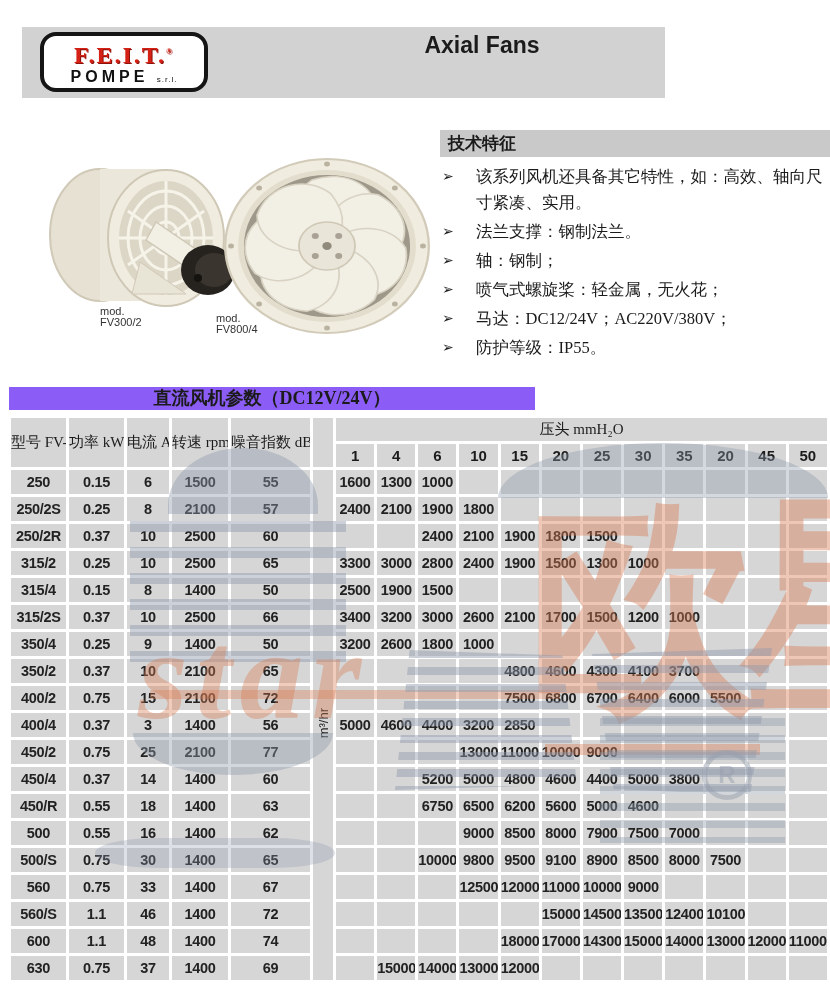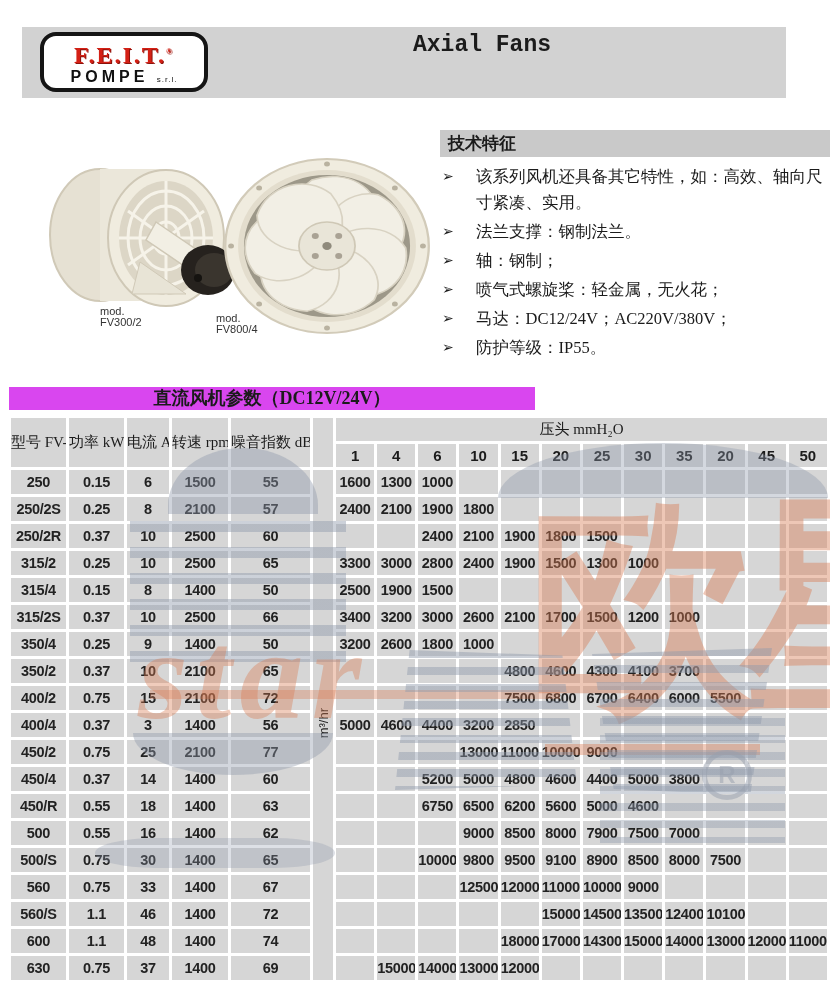--- a/index.html
+++ b/index.html
@@ -1,48 +1,48 @@
 <!DOCTYPE html>
 <html><head>
 <meta charset="utf-8">
 <style>
   html,body{margin:0;padding:0;background:#fff;}
   .page{position:relative;width:830px;height:1007px;background:#fff;overflow:hidden;
         font-family:"Liberation Sans","DejaVu Sans",sans-serif;color:#1b1b1b;}
 
   
-  .banner{position:absolute;left:22px;top:27px;width:764px;height:71px;background:#d2d2d2;}
+  .banner{position:absolute;left:22px;top:27px;width:643px;height:71px;background:#d2d2d2;}
   .logo{position:absolute;left:18px;top:5px;width:168px;height:60px;background:#fff;
         border:4px solid #151515;border-radius:16px;box-sizing:border-box;text-align:center;}
   .logo-brand{font-family:"Liberation Serif","DejaVu Serif",serif;font-weight:bold;
         color:#d42015;font-size:24px;line-height:26px;margin-top:3px;letter-spacing:2px;
         text-shadow:1px 1px 0 #8a120b;}
   .logo-reg{font-size:8px;vertical-align:super;color:#d42015;}
   .logo-sub{font-size:16px;font-weight:bold;color:#111;letter-spacing:4px;line-height:18px;}
   .logo-srl{font-size:8px;letter-spacing:1px;font-weight:normal;}
   .titles{position:absolute;left:250px;top:4px;width:420px;text-align:center;}
   .title-zh{font-family:"Liberation Serif","DejaVu Serif",serif;font-weight:bold;font-size:30px;line-height:36px;}
-  .title-en{font-family:Liberation Mono, monospace;font-weight:bold;font-size:23px;line-height:28px;}
+  .title-en{font-family:Liberation Sans, sans-serif;font-weight:bold;font-size:23px;line-height:28px;}
 
   
   .fig{position:absolute;}
   .fig-cap{position:absolute;font-size:11px;line-height:11px;color:#333;}
 
   
   .features{position:absolute;left:440px;top:130px;width:392px;}
   .features-head{background:#c9c9c9;height:27px;line-height:27px;padding-left:8px;
         font-weight:bold;font-size:17px;font-family:"Liberation Serif","DejaVu Serif",serif;}
   .features-list{list-style:none;margin:7px 0 0 0;padding:0;}
   .features-list li{display:flex;margin:0 0 3px 0;font-size:16.5px;line-height:26px;
         font-family:"Liberation Serif","DejaVu Serif",serif;}
   .marker{flex:0 0 34px;font-size:14px;padding-left:2px;}
   .ftext{flex:1;}
 
   
-  .table-title{position:absolute;left:9px;top:387px;width:526px;height:23px;background:#d946ef;
+  .table-title{position:absolute;left:9px;top:387px;width:526px;height:23px;background:#8b5cf6;
         text-align:center;line-height:23px;font-weight:bold;font-size:18px;
         font-family:"Liberation Serif","DejaVu Serif",serif;}
 
   
   table.fan{position:absolute;left:8px;top:415px;width:822px;border-collapse:collapse;table-layout:fixed;}
   table.fan th,table.fan td{background:#d6d6d6;border:3px solid #fff;text-align:center;
         padding:0;overflow:hidden;white-space:nowrap;}
   table.fan thead th{height:23px;font-weight:normal;font-size:15px;
         font-family:"Liberation Serif","DejaVu Serif",serif;}
   table.fan thead th.pnum{font-family:"Liberation Sans","DejaVu Sans",sans-serif;font-weight:bold;font-size:15px;}

